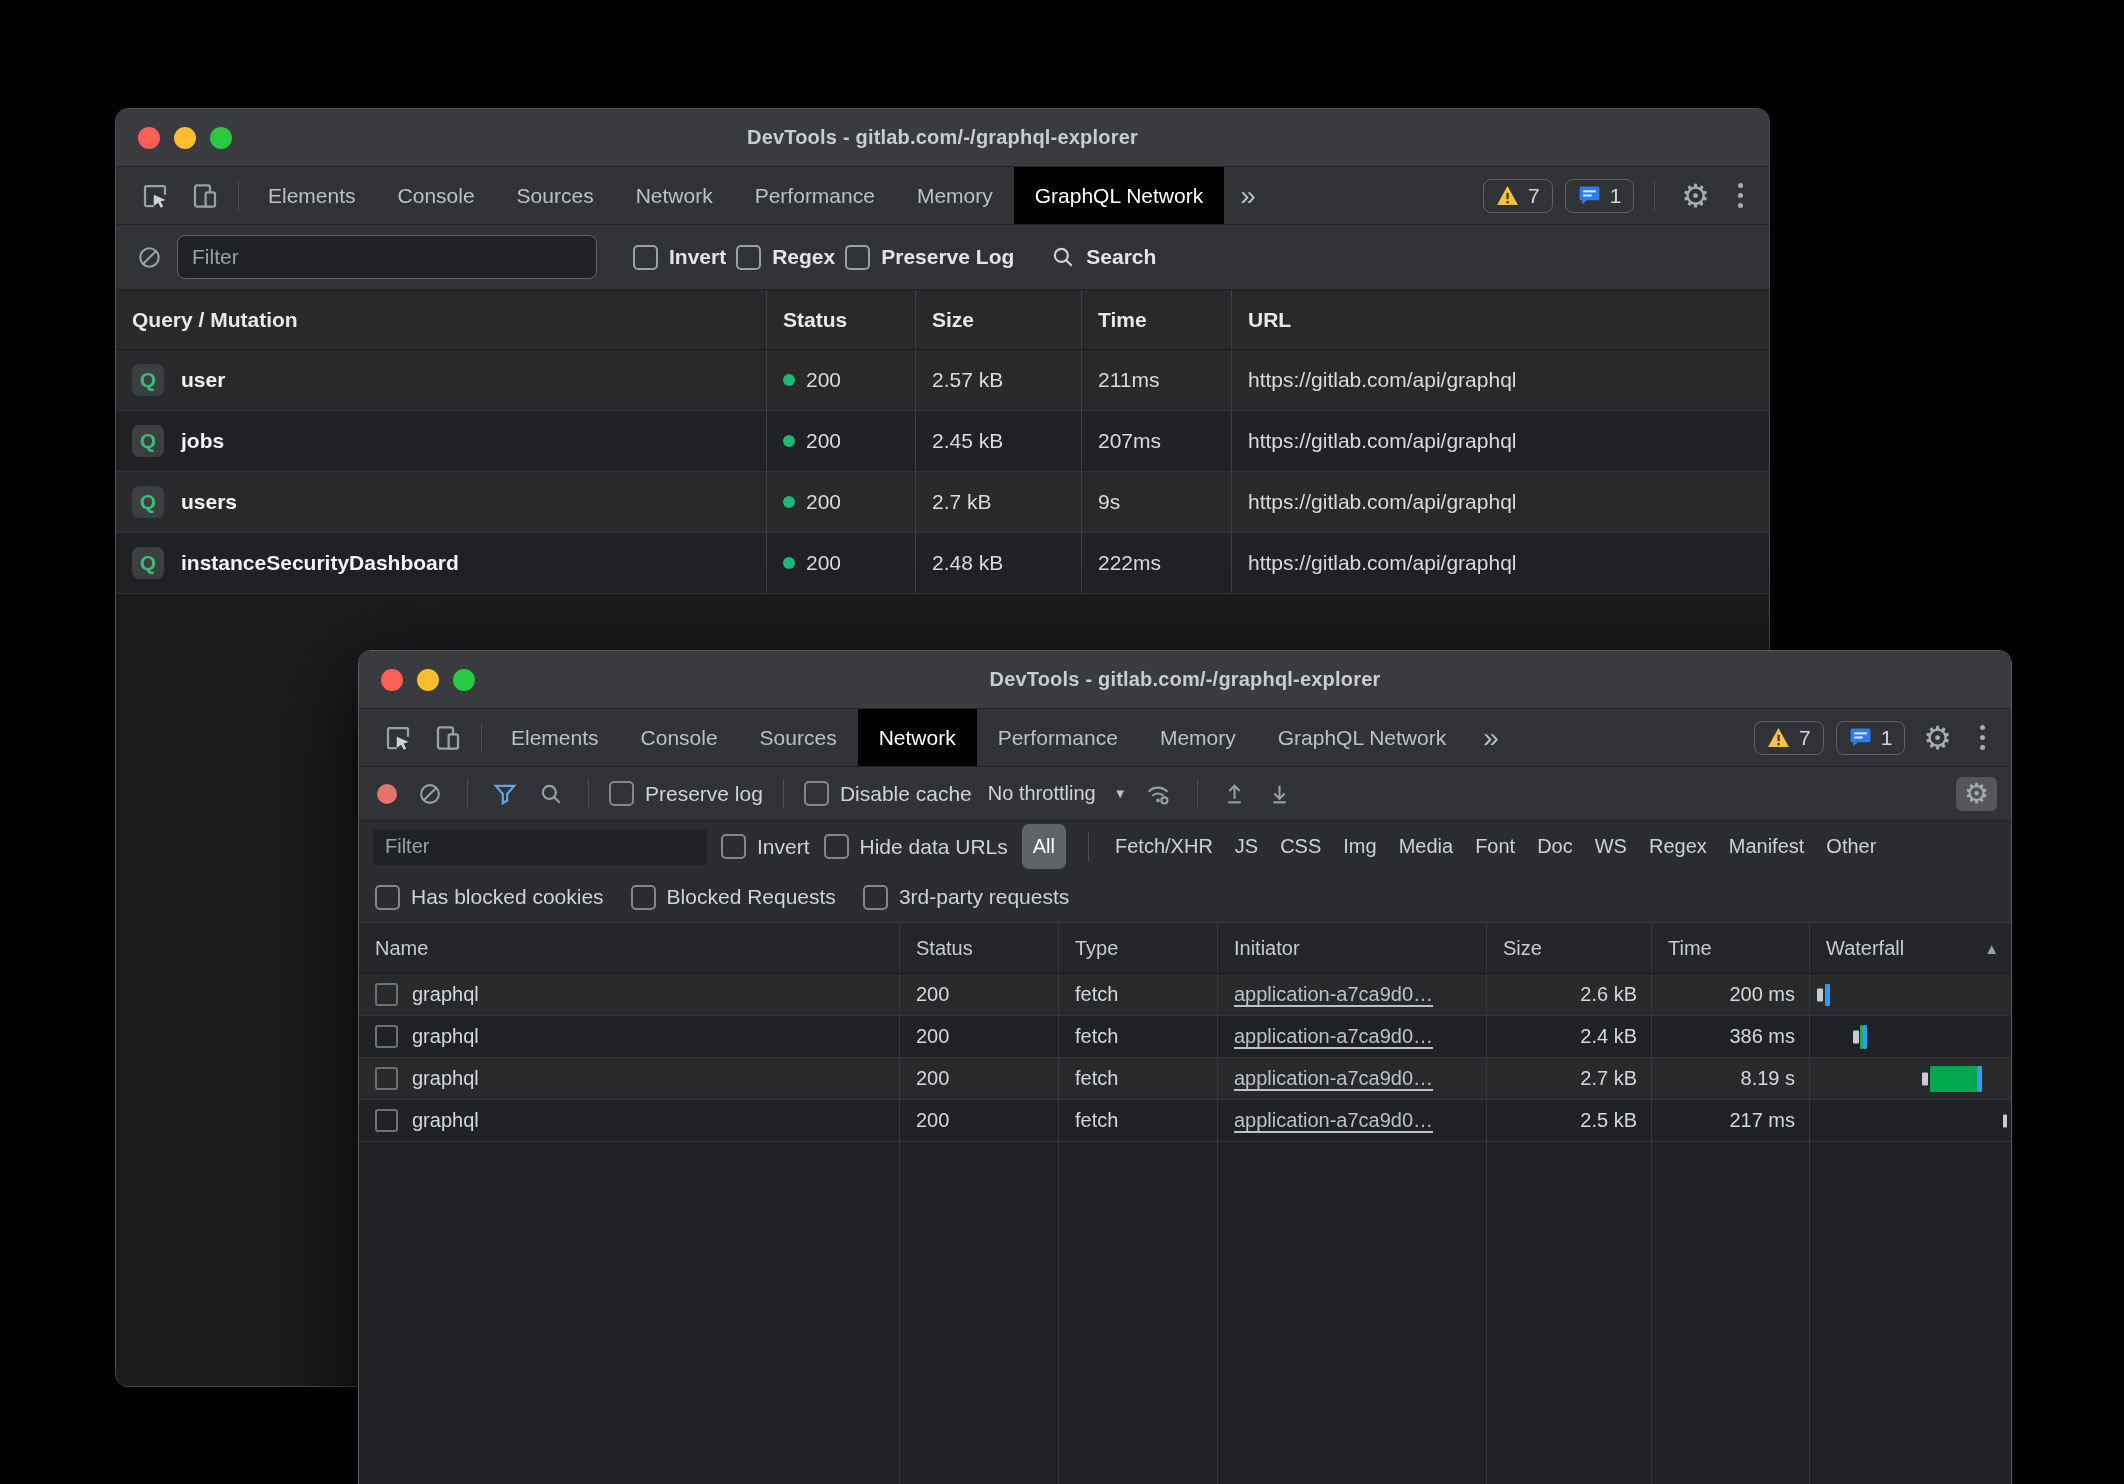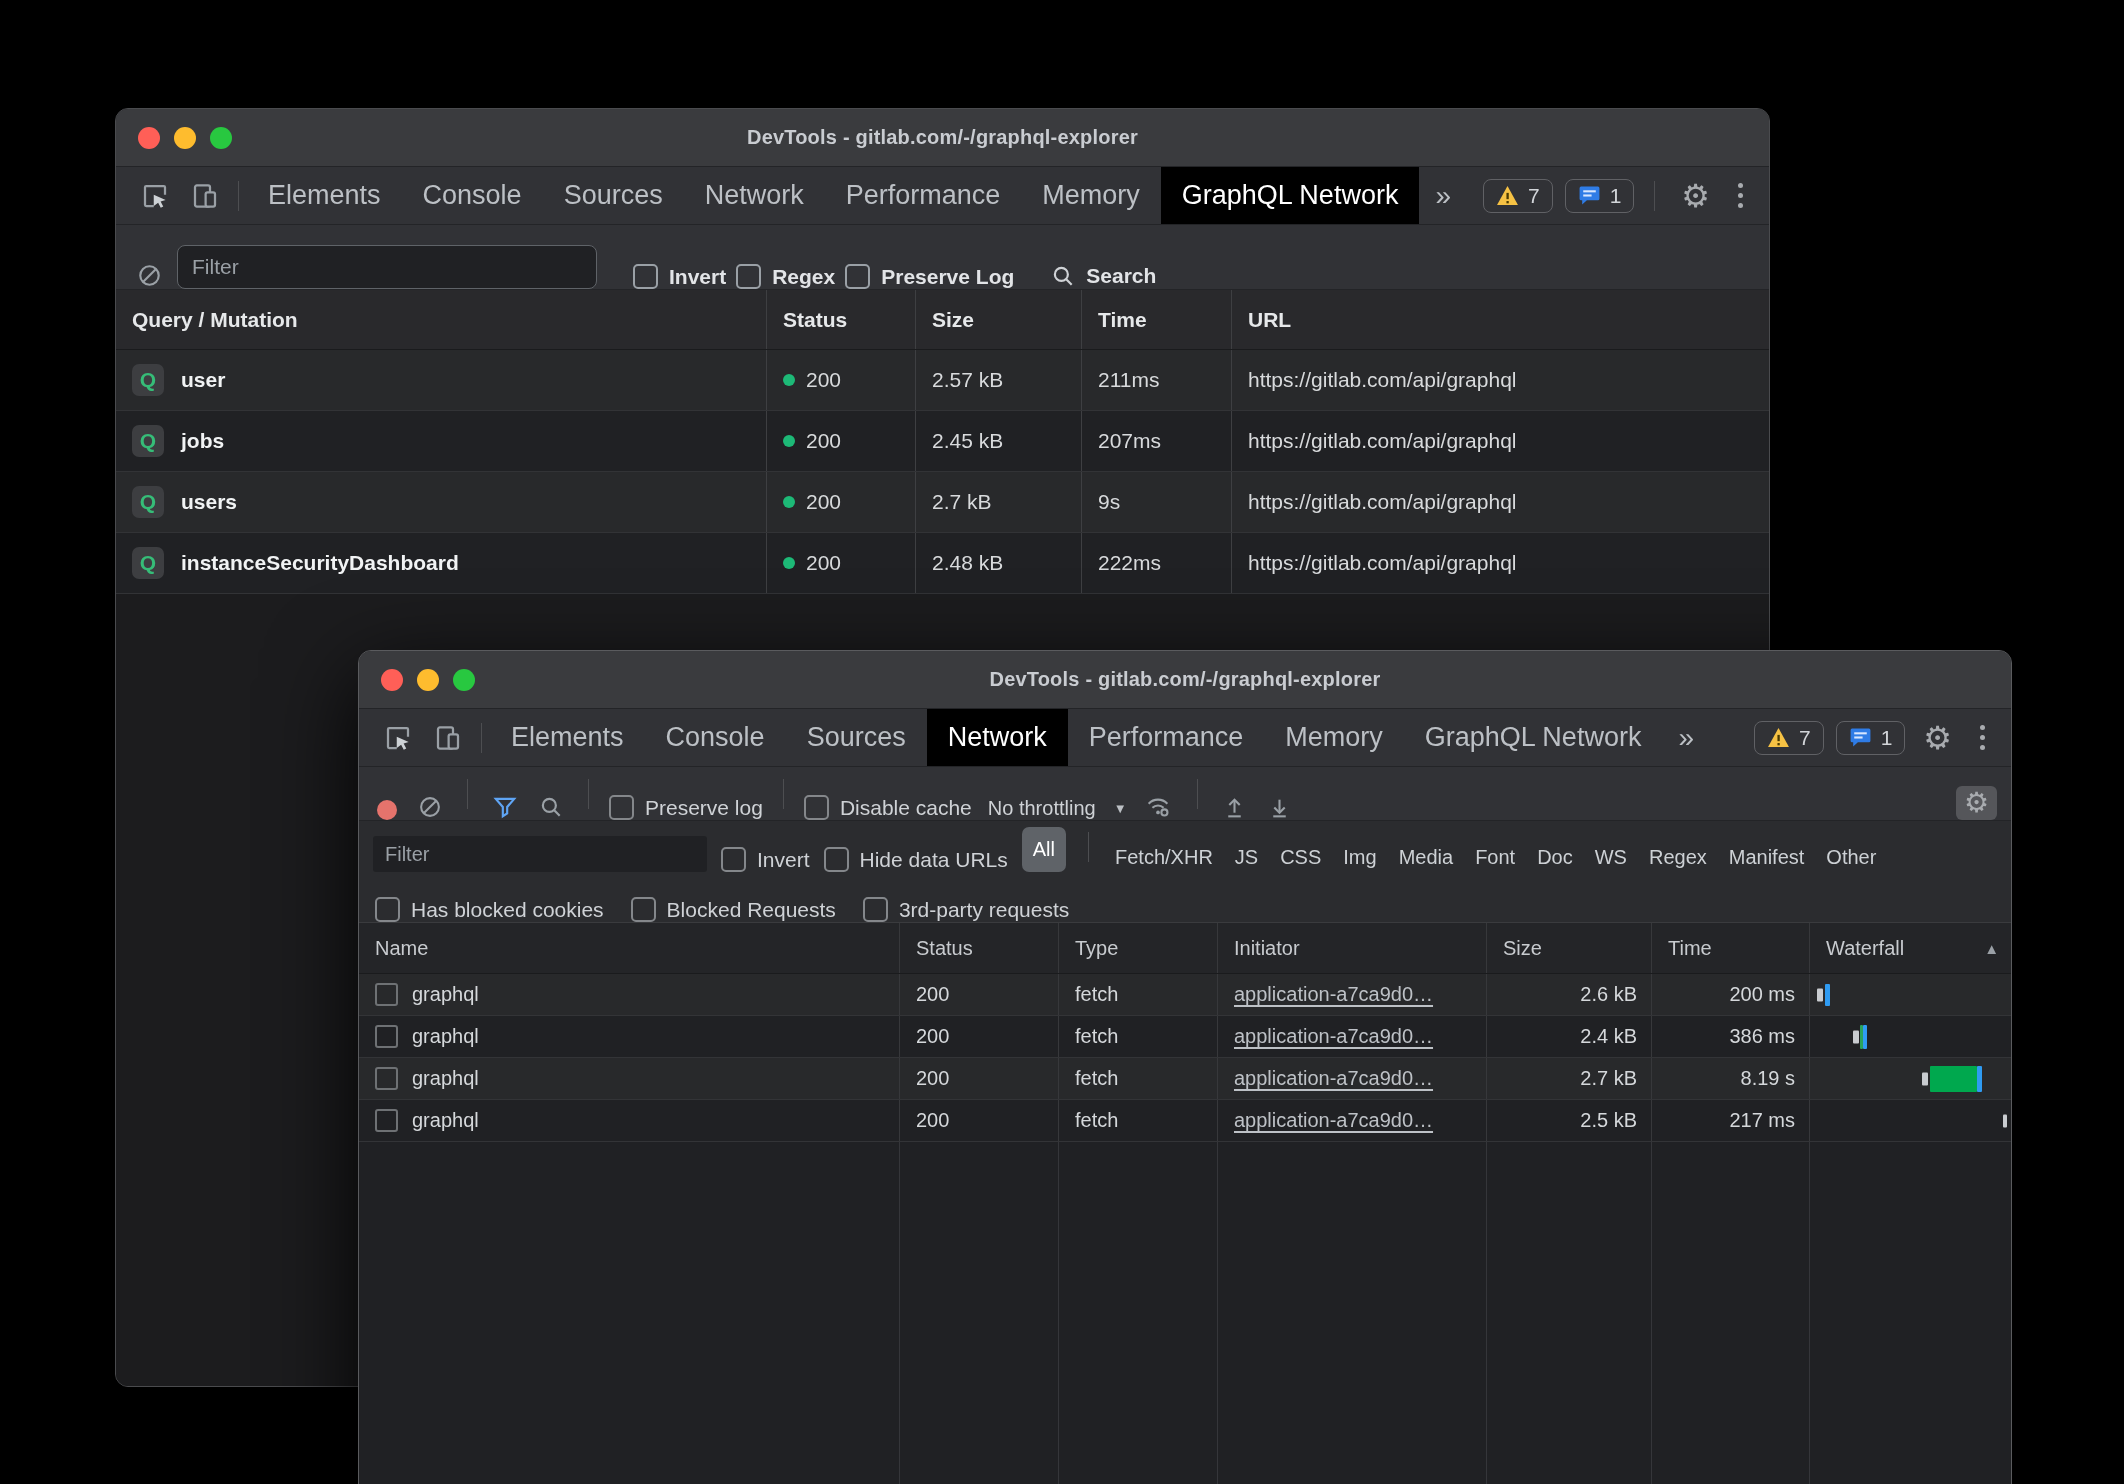--- a/index.html
+++ b/index.html
@@ -16,32 +16,32 @@
             justify-content:center;position:relative;border-bottom:1px solid #232427;}
   .lights{position:absolute;left:22px;top:0;height:100%;display:flex;align-items:center;gap:14px;}
   .light{width:22px;height:22px;border-radius:50%;}
   .light.red{background:#ff5f57}.light.yellow{background:#febc2e}.light.green{background:#28c840}
   .wtitle{font-size:20px;font-weight:bold;color:#c9ccd1;letter-spacing:.2px;}
   
   .tabbar{height:57px;flex:0 0 57px;background:#313236;display:flex;align-items:stretch;
           border-bottom:1px solid #232427;padding-left:14px;}
   .tabtool{display:flex;align-items:center;padding:0 10px;color:#9aa0a6;}
   .vsep{width:1px;height:30px;background:#4d4e51;align-self:center;margin:0 8px;}
-  .tab{display:flex;align-items:center;padding:0 21px;font-size:27px;color:#bcc0c5;white-space:nowrap;}
+  .tab{display:flex;align-items:center;padding:0 21px;font-size:21px;color:#bcc0c5;white-space:nowrap;}
   .tab.active{background:#000;color:#fff;}
   .overflow-chevron{display:flex;align-items:center;font-size:28px;color:#bcc0c5;padding:0 16px;}
   .tab-right{margin-left:auto;display:flex;align-items:center;gap:12px;padding-right:16px;}
   .badge{display:flex;align-items:center;gap:9px;border:1px solid #606165;border-radius:8px;
          padding:4px 12px;font-size:21px;color:#d2d5d9;}
   .gear{font-size:32px;color:#a8abaf;line-height:1;}
   .gearbtn{display:flex;align-items:center;padding:0 6px;}
   .kebab{display:flex;flex-direction:column;gap:5px;padding:0 10px;}
   .kebab i{width:5px;height:5px;border-radius:50%;background:#a8abaf;}
   
-  .toolrow{display:flex;align-items:flex-end;background:#313236;border-bottom:1px solid #232427;}
+  .toolrow{display:flex;align-items:center;background:#313236;border-bottom:1px solid #232427;}
   #back-filterbar{height:64px;flex:0 0 64px;gap:10px;padding:0 16px;}
   .cb{width:21px;height:21px;border:2px solid #9aa0a6;border-radius:5px;flex:0 0 auto;}
   .cb.dim{border-color:#84878b;}
   .cbl{display:flex;align-items:center;gap:11px;white-space:nowrap;}
   .cbl span.lab{font-size:21px;color:#e2e4e7;font-weight:bold;}
   .cbl.reg span.lab{font-weight:normal;color:#cfd2d6;}
   input.filterbox{width:390px;height:42px;background:#202124;border:1.5px solid #5f6368;
         border-radius:8px;color:#e8eaed;font-size:21px;padding:0 14px;outline:none;
         font-family:"Liberation Sans",sans-serif;}
   input.filterflat{width:310px;height:36px;background:#202124;border:none;border-radius:3px;

